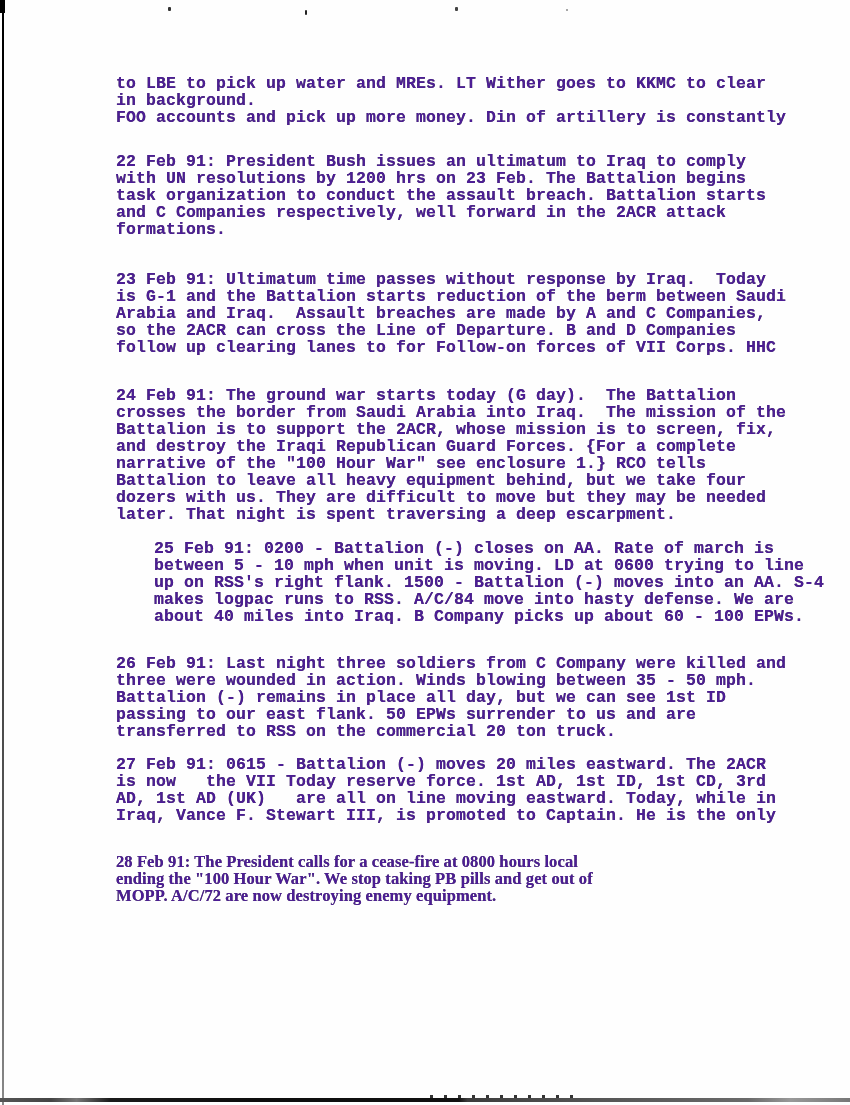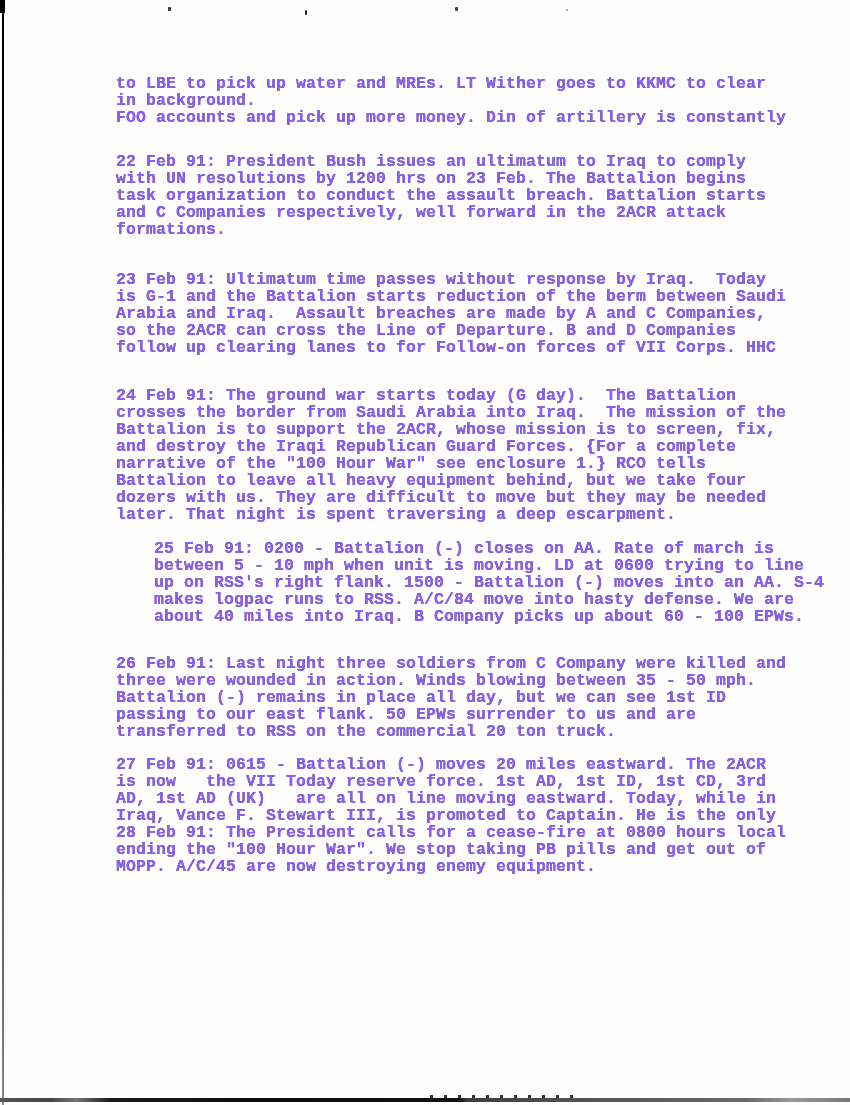--- a/index.html
+++ b/index.html
@@ -68,21 +68,21 @@
     letter-spacing: 0.1px;
     text-shadow: 0 0 0.5px rgba(20,20,20,0.75);
   }
 </style>
 </head>
 <body>
 
 <div class="page">
   <div class="corner-mark"></div>
   <div class="left-scan-line"></div>
-  <div class="doc-body" style="color: #8b5cf6;">
+  <div class="doc-body" style="color: #4c1d95;">
       <div class="para" style="margin-top: 0px;">
         <div class="line">to LBE to pick up water and MREs. LT Wither goes to KKMC to clear</div>
         <div class="line">in background.</div>
         <div class="line">FOO accounts and pick up more money. Din of artillery is constantly</div>
       </div>
       <div class="para" style="margin-top: 27px; font-family: Liberation Mono, monospace;">
         <div class="line">22 Feb 91: President Bush issues an ultimatum to Iraq to comply</div>
         <div class="line">with UN resolutions by 1200 hrs on 23 Feb. The Battalion begins</div>
         <div class="line">task organization to conduct the assault breach. Battalion starts</div>
         <div class="line">and C Companies respectively, well forward in the 2ACR attack</div>
@@ -118,24 +118,24 @@
         <div class="line">Battalion (-) remains in place all day, but we can see 1st ID</div>
         <div class="line">passing to our east flank. 50 EPWs surrender to us and are</div>
         <div class="line">transferred to RSS on the commercial 20 ton truck.</div>
       </div>
       <div class="para" style="margin-top: 16px;">
         <div class="line">27 Feb 91: 0615 - Battalion (-) moves 20 miles eastward. The 2ACR</div>
         <div class="line">is now   the VII Today reserve force. 1st AD, 1st ID, 1st CD, 3rd</div>
         <div class="line">AD, 1st AD (UK)   are all on line moving eastward. Today, while in</div>
         <div class="line">Iraq, Vance F. Stewart III, is promoted to Captain. He is the only</div>
       </div>
-      <div class="para" style="">
+      <div class="para" style="margin-top: 29px; font-family: Liberation Serif, serif;">
         <div class="line">28 Feb 91: The President calls for a cease-fire at 0800 hours local</div>
         <div class="line">ending the "100 Hour War". We stop taking PB pills and get out of</div>
-        <div class="line">MOPP. A/C/45 are now destroying enemy equipment.</div>
+        <div class="line">MOPP. A/C/72 are now destroying enemy equipment.</div>
       </div>
     </div>
   <div class="bottom-scan-band-2"></div>
   <div class="bottom-scan-band"></div>
 <div class="speck" style="left: 168px; top: 7px; width: 3px; height: 4px; background: rgb(51, 51, 51);"></div>
     <div class="speck" style="left: 305px; top: 10px; width: 2px; height: 5px; background: rgb(34, 34, 34);"></div>
     <div class="speck" style="left: 455px; top: 7px; width: 3px; height: 4px; background: rgb(68, 68, 68);"></div>
     <div class="speck" style="left: 566px; top: 9px; width: 2px; height: 2px; background: rgb(138, 138, 138);"></div>
   </div>
 

